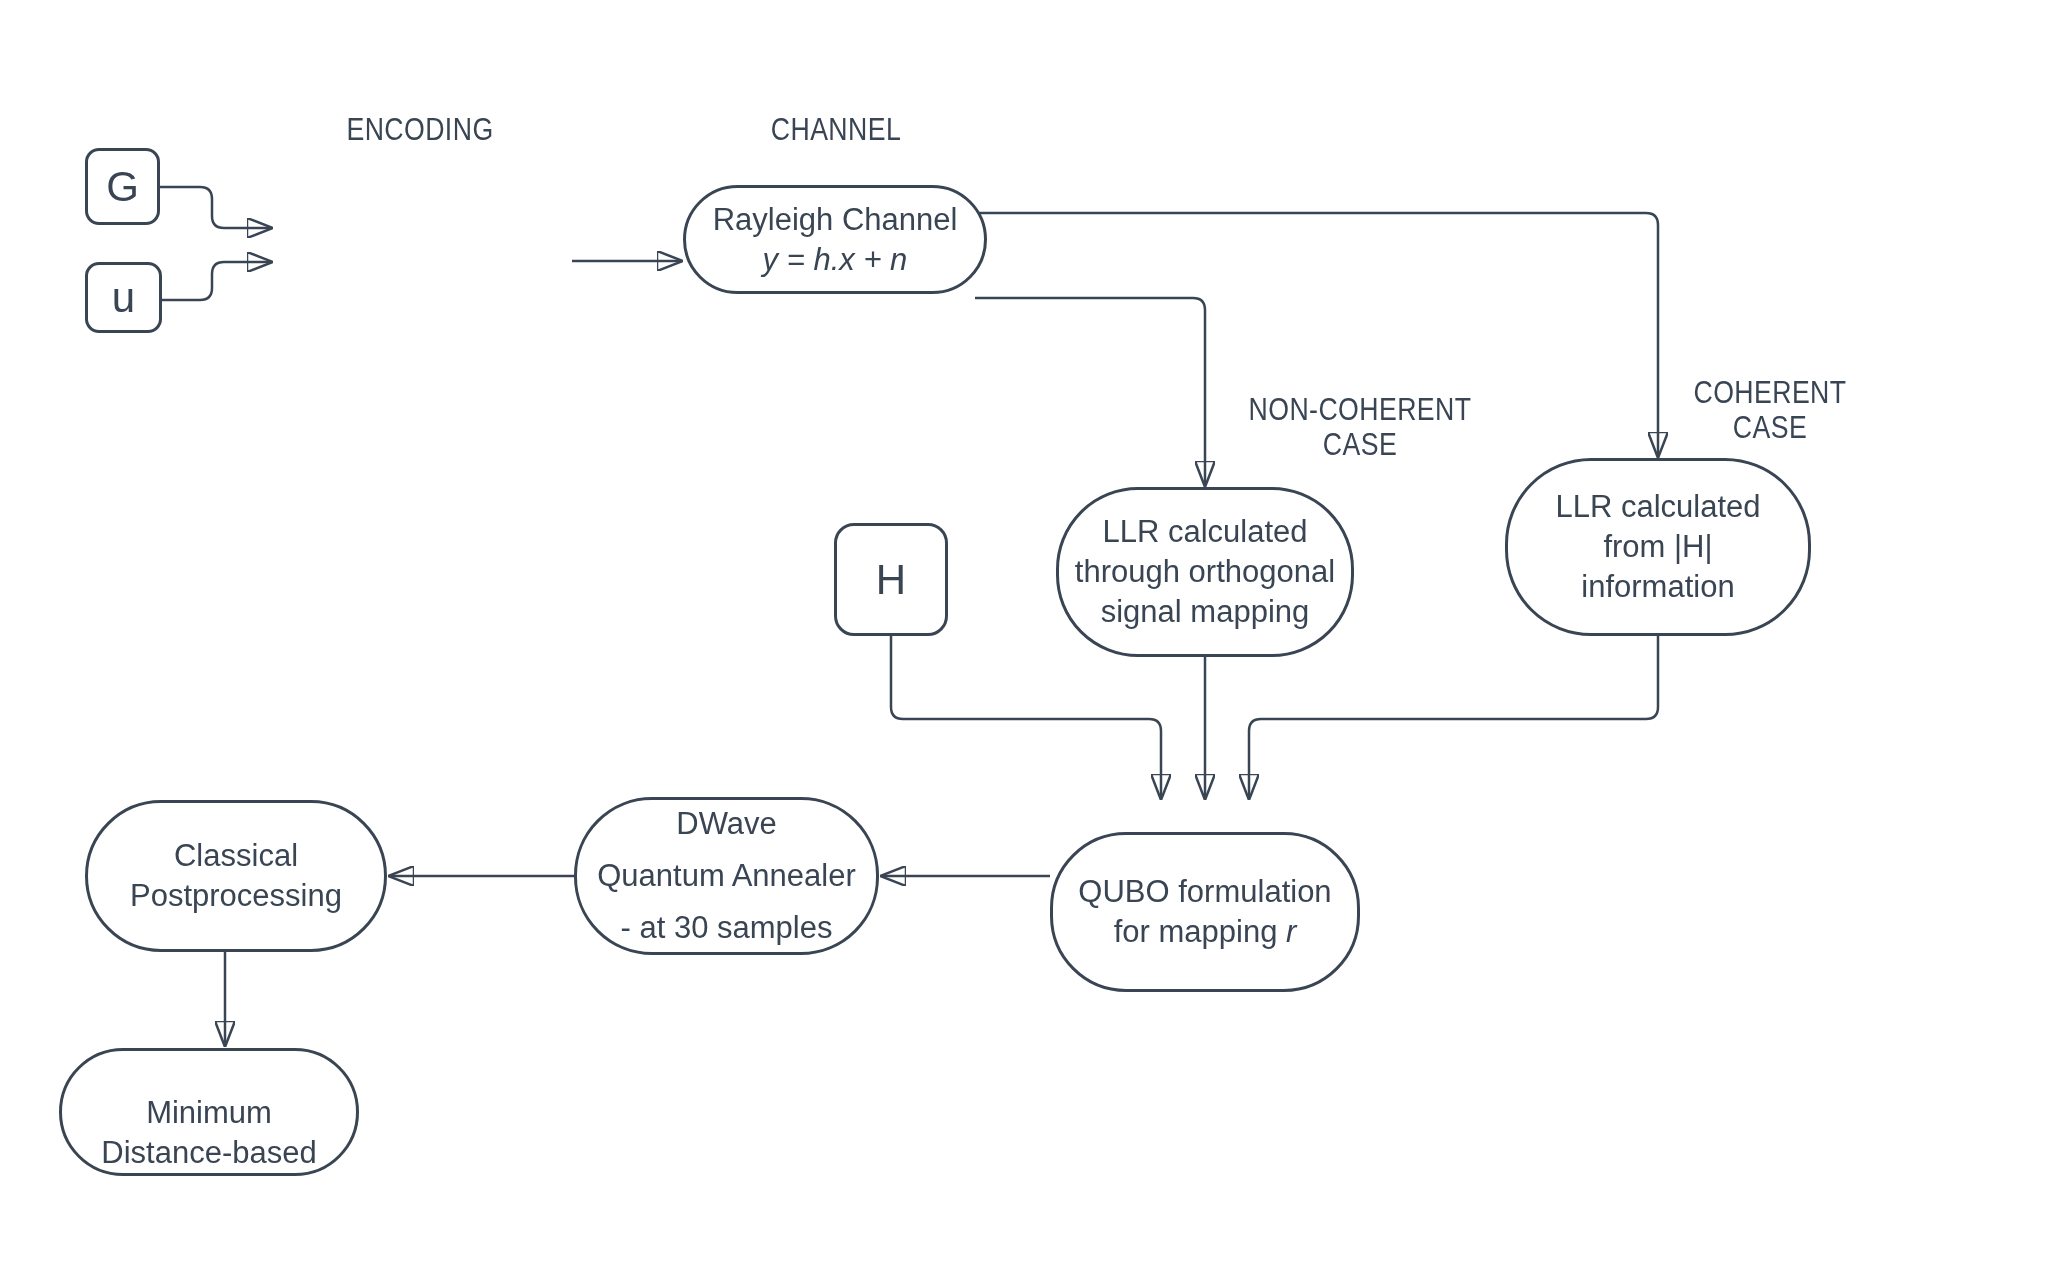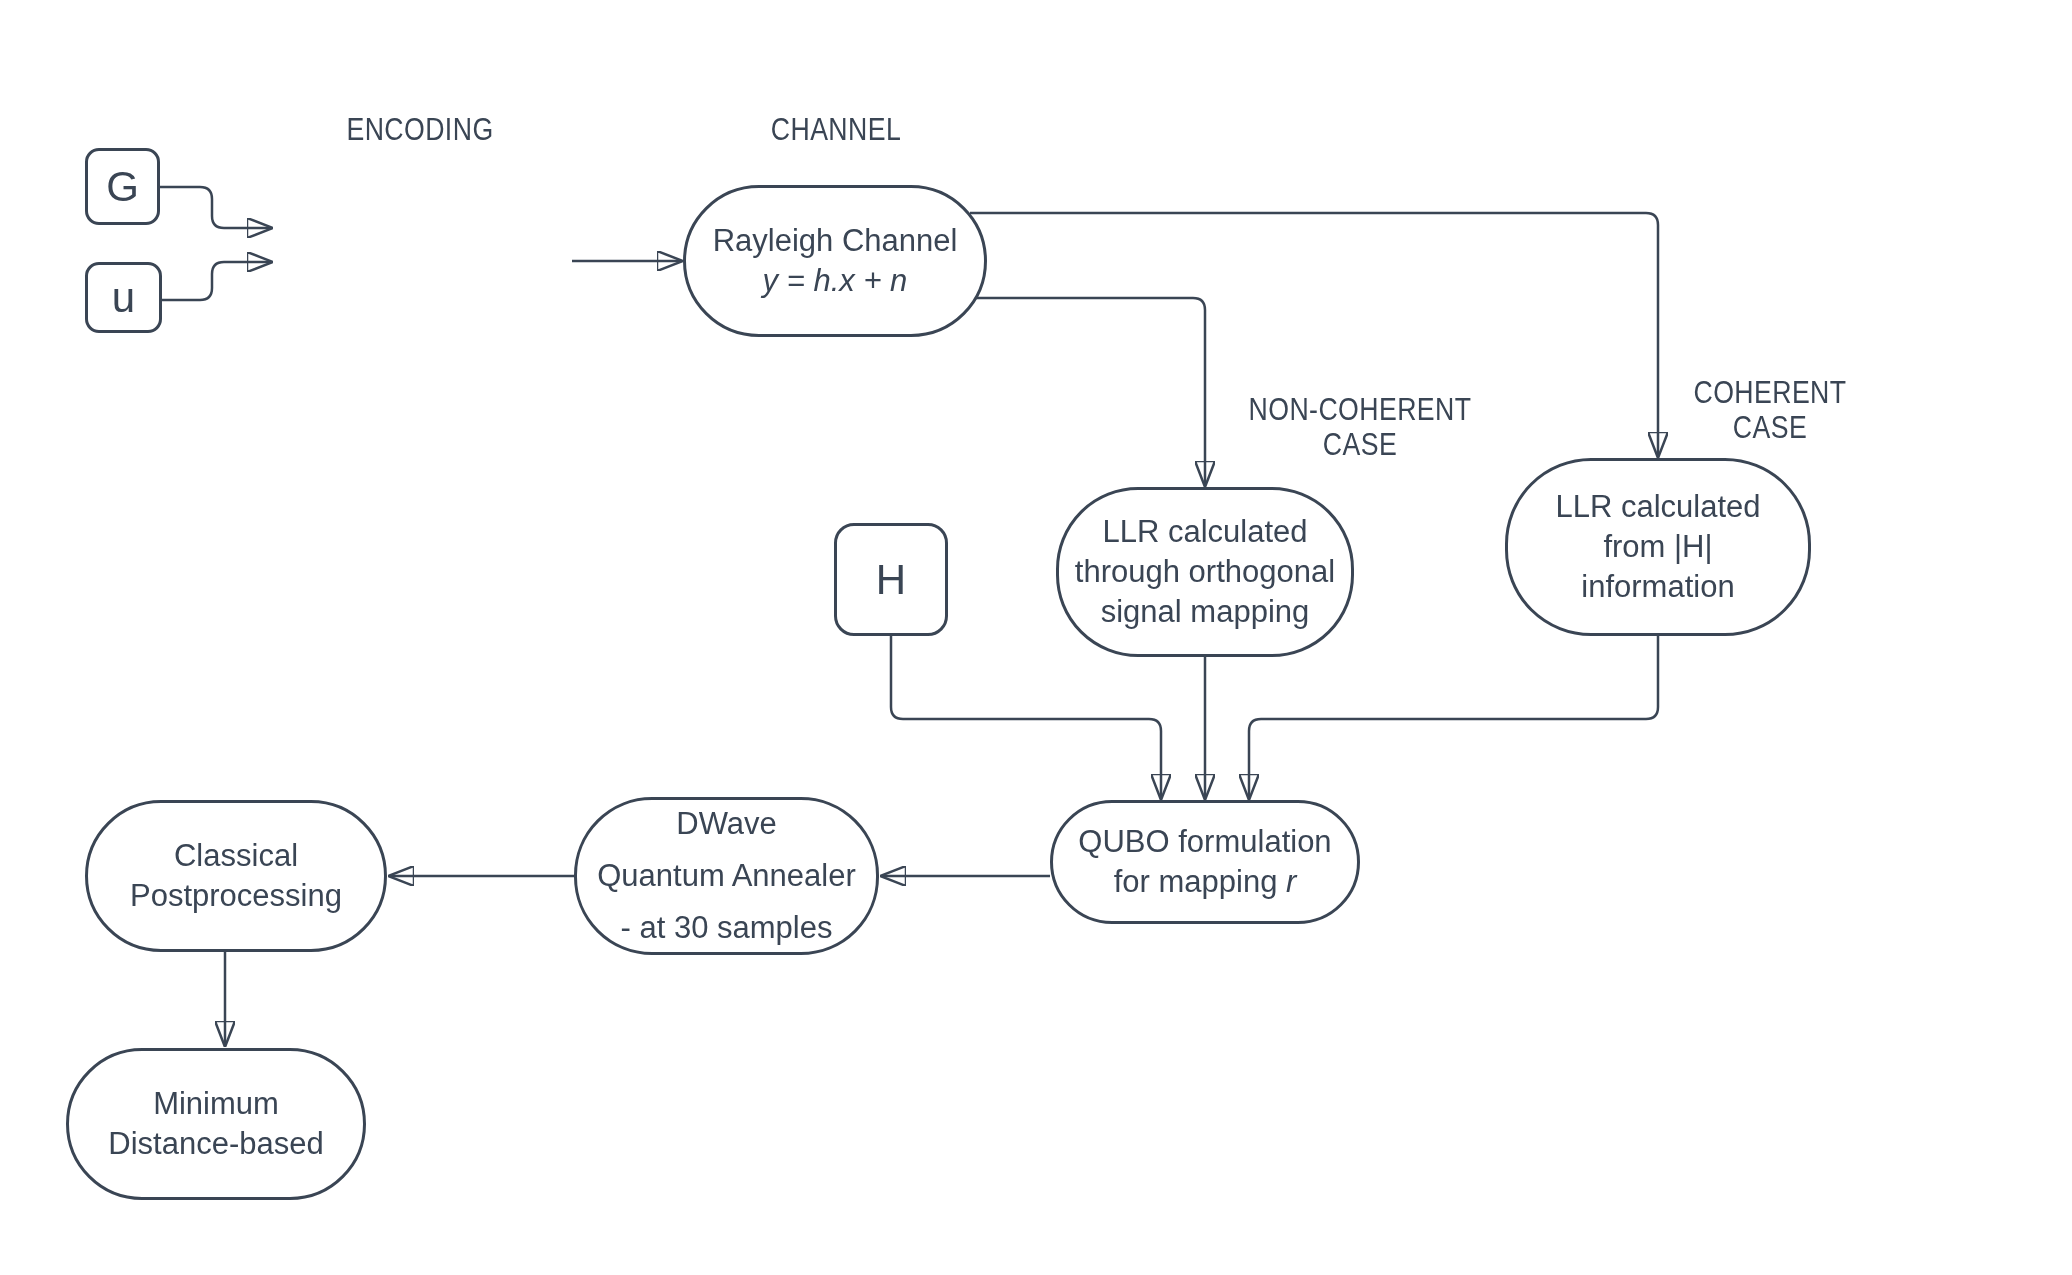--- a/index.html
+++ b/index.html
@@ -79,51 +79,51 @@
     <span>G</span>
   </div>
   <div class="node smallbox" style="left:85px;top:262px;width:77px;height:71px;">
     <span>u</span>
   </div>
   <div class="node smallbox" style="left:834px;top:523px;width:114px;height:113px;border-radius:20px;">
     <span>H</span>
   </div>
 
 
-  <div class="node stadium" style="left:683px;top:185px;width:304px;height:152px;">
+  <div class="node stadium" style="left:683px;top:185px;width:304px;height:109px;">
     <div>Rayleigh Channel</div>
     <div class="formula">y = h.x + n</div>
   </div>
 
   <div class="node stadium" style="left:1056px;top:487px;width:298px;height:170px;border-radius:82px;">
     <div>LLR calculated</div>
     <div>through orthogonal</div>
     <div>signal mapping</div>
   </div>
 
   <div class="node stadium" style="left:1505px;top:458px;width:306px;height:178px;border-radius:86px;">
     <div>LLR calculated</div>
     <div>from |H|</div>
     <div>information</div>
   </div>
 
-  <div class="node stadium" style="left:1050px;top:800px;width:310px;height:124px;">
+  <div class="node stadium" style="left:1050px;top:832px;width:310px;height:160px;">
     <div>QUBO formulation</div>
     <div><span>for mapping </span><span class="italic">r</span></div>
   </div>
 
   <div class="node stadium" style="left:574px;top:797px;width:305px;height:158px;border-radius:78px;gap:12px;">
     <div>DWave</div>
     <div>Quantum Annealer</div>
     <div>- at 30 samples</div>
   </div>
 
   <div class="node stadium" style="left:85px;top:800px;width:302px;height:152px;align-items:center;">
     <div>Classical</div>
     <div>Postprocessing</div>
   </div>
 
-  <div class="node stadium" style="left:66px;top:1048px;width:300px;height:152px;">
+  <div class="node stadium" style="left:59px;top:1048px;width:300px;height:128px;justify-content:flex-end;">
     <div>Minimum</div>
     <div>Distance-based</div>
   </div>
 
 </div>
 
 </body></html>

